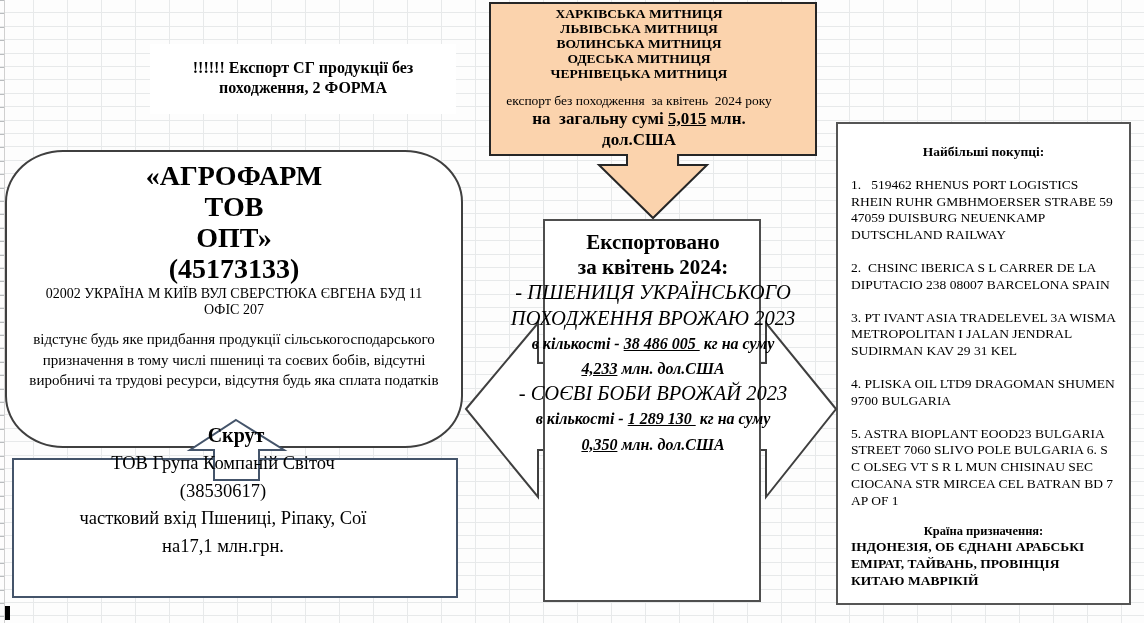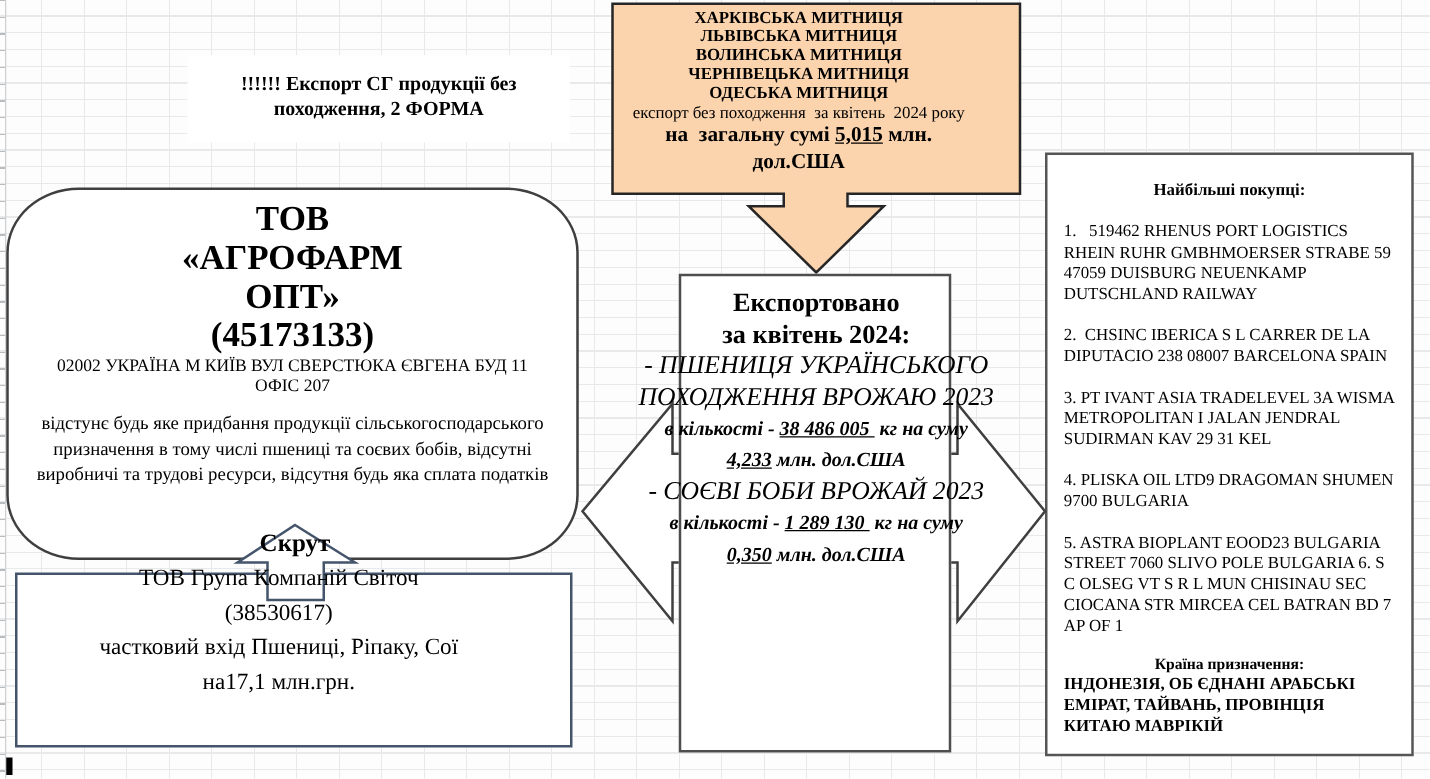--- a/index.html
+++ b/index.html
@@ -38,21 +38,21 @@
   #shape-layer{left:0;top:0;z-index:2;pointer-events:none;}
 
   
   #export-box{left:543px;top:219px;width:218px;height:383px;border:2px solid #4e4e4e;
     background:#fff;z-index:3;box-sizing:border-box;}
 
   
   .txt{z-index:4;}
   #customs-text{left:476px;top:6px;width:326px;text-align:center;}
   .customs-line{font-weight:bold;font-size:13.5px;line-height:15px;}
-  .customs-sub{font-size:13.5px;line-height:15px;margin-top:1px;white-space:pre;}
+  .customs-sub{font-size:13.5px;line-height:15px;margin-top:12px;white-space:pre;}
   .customs-total{font-weight:bold;font-size:17px;line-height:21px;white-space:pre;}
   #export-text{left:453px;top:230px;width:400px;text-align:center;}
   .cl{white-space:pre;font-size:21px;line-height:25.2px;}
   .cl.b{font-weight:bold;}
   .cl.i{font-style:italic;font-size:20.5px;}
   .cl.bi{font-style:italic;font-weight:bold;font-size:16px;}
   .u{text-decoration:underline;}
   #skrut-label{left:160px;top:424px;width:152px;text-align:center;
     font-weight:bold;font-size:20px;}
   #supplier-text{left:0;top:450px;width:446px;text-align:center;
@@ -66,22 +66,22 @@
   <div class="abs" id="edge-strip"></div>
   <div class="abs" id="cursor-mark"></div>
 
   <div class="abs whitebox" id="warning-box">
     <div>!!!!!! Експорт СГ продукції без</div>
     <div>походження, 2 ФОРМА</div>
   </div>
 
   <div class="abs whitebox" id="exporter-box">
     <div class="exp-title">
+      <div>«АГРОФАРМ</div>
       <div>ТОВ</div>
-      <div>«АГРОФАРМ</div>
       <div>ОПТ»</div>
       <div>(45173133)</div>
     </div>
     <div class="exp-address">02002 УКРАЇНА М КИЇВ ВУЛ СВЕРСТЮКА ЄВГЕНА БУД 11 ОФІС 207</div>
     <div class="exp-desc">відстунє будь яке  придбання  продукції сільськогосподарського призначення  в тому числі пшениці та соєвих бобів, відсутні виробничі та трудові ресурси, відсутня будь яка сплата податків</div>
   </div>
 
   <div class="abs whitebox" id="supplier-box"></div>
 
   <div class="abs whitebox" id="buyers-box">
@@ -101,22 +101,22 @@
     <path d="M836,409 L766,323 V363 H740 V450 H766 V497 Z" fill="#ffffff" stroke="#3f3f3f" stroke-width="2"></path>
     <path d="M236,420 L284,450 H259 V480 H214 V450 H190 Z" fill="#ffffff" stroke="#44546a" stroke-width="2"></path>
   </svg>
 
   <div class="abs" id="export-box"></div>
 
   <div class="abs txt" id="customs-text">
     <div class="customs-line">ХАРКІВСЬКА МИТНИЦЯ</div>
     <div class="customs-line">ЛЬВІВСЬКА МИТНИЦЯ</div>
     <div class="customs-line">ВОЛИНСЬКА МИТНИЦЯ</div>
+    <div class="customs-line">ОДЕСЬКА МИТНИЦЯ</div>
     <div class="customs-line">ЧЕРНІВЕЦЬКА МИТНИЦЯ</div>
-    <div class="customs-line">ОДЕСЬКА МИТНИЦЯ</div>
     <div class="customs-sub">експорт без походження  за квітень  2024 року</div>
     <div class="customs-total"><span>на  загальну сумі </span><span class="u">5,015</span><span> млн.</span></div>
     <div class="customs-total">дол.США</div>
   </div>
 
   <div class="abs txt" id="export-text">
     <div class="cl b">Експортовано</div>
     <div class="cl b">за квітень 2024:</div>
     <div class="cl i">- ПШЕНИЦЯ УКРАЇНСЬКОГО</div>
     <div class="cl i">ПОХОДЖЕННЯ ВРОЖАЮ 2023</div>

